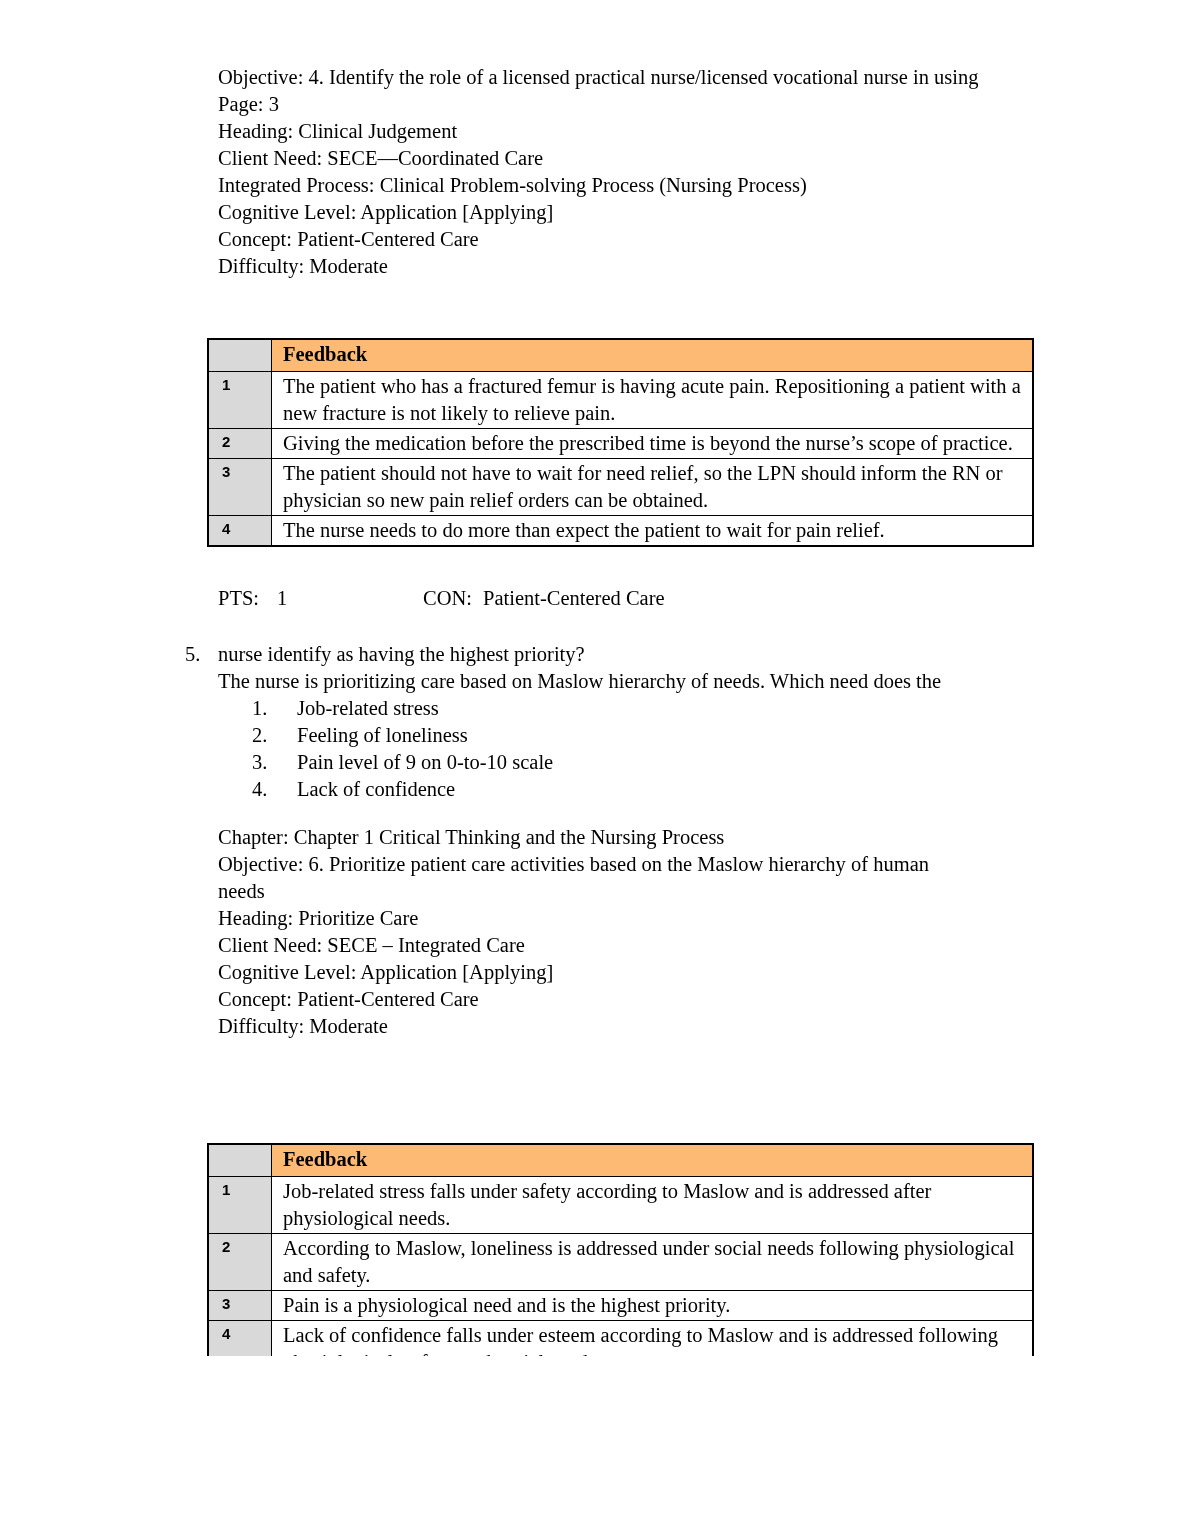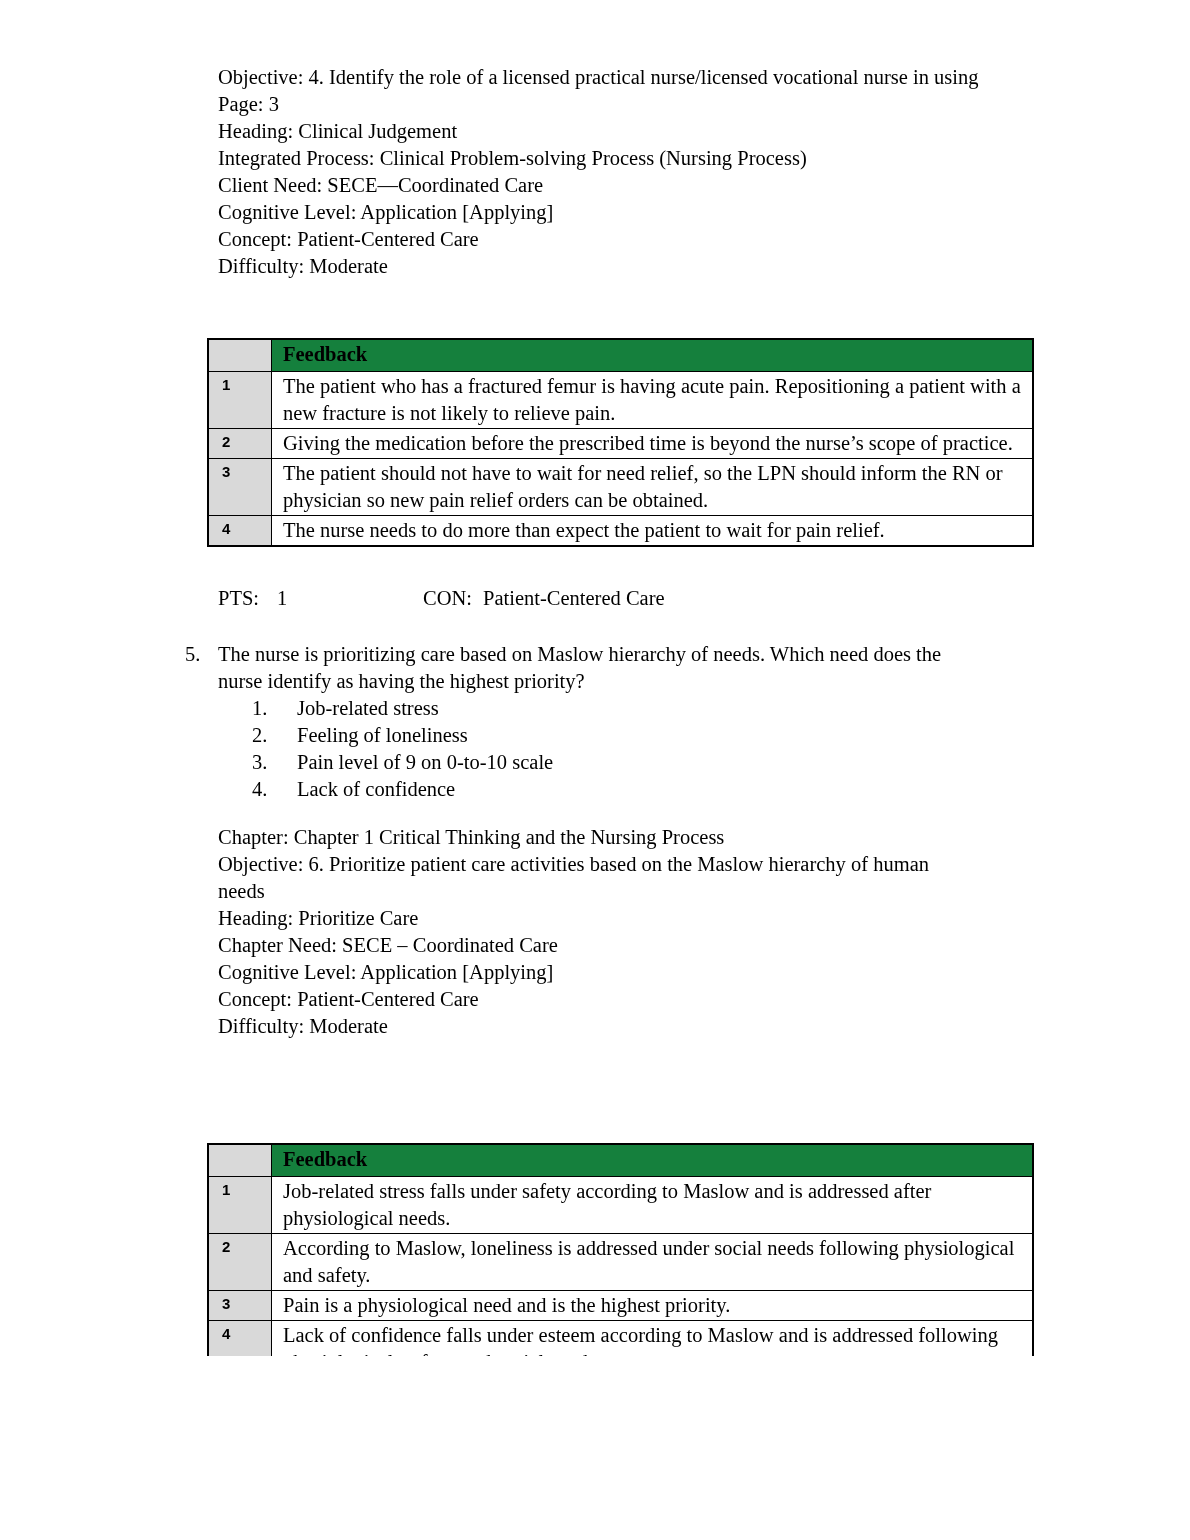--- a/index.html
+++ b/index.html
@@ -53,36 +53,36 @@
     font-weight:bold;
     font-size:15px;
     line-height:20px;
     padding:3px 0 1px 13px;
   }
   .head-row .num-cell{height:27px;}
   .fb-cell{
     padding:1px 10px 1px 11px;
   }
   .fb-head{
-    background:#15803d;
+    background:#fdba74;
     font-weight:bold;
     padding:1px 10px 1px 11px;
   }
 </style>
 </head>
 <body>
 
 <div class="page">
 
   <div class="abs meta-block" style="left:218px;top:64px;">
     <div class="meta-line">Objective: 4. Identify the role of a licensed practical nurse/licensed vocational nurse in using</div>
     <div class="meta-line">Page: 3</div>
     <div class="meta-line">Heading: Clinical Judgement</div>
+    <div class="meta-line">Client Need: SECE—Coordinated Care</div>
     <div class="meta-line">Integrated Process: Clinical Problem-solving Process (Nursing Process)</div>
-    <div class="meta-line">Client Need: SECE—Coordinated Care</div>
     <div class="meta-line">Cognitive Level: Application [Applying]</div>
     <div class="meta-line">Concept: Patient-Centered Care</div>
     <div class="meta-line">Difficulty: Moderate</div>
   </div>
 
   <table class="feedback abs" style="left:207px;top:338px;">
     <tbody>
         <tr class="head-row">
       <th class="num-cell"></th>
       <th class="fb-head">Feedback</th>
@@ -107,22 +107,22 @@
     </table>
 
   <div class="abs score-line" style="left:218px;top:585px;">
     <span class="pts-label">PTS:</span><span class="pts-value">1</span><span class="con-label">CON:</span><span>Patient-Centered Care</span>
   </div>
 
   <div class="abs" style="left:185px;top:641px;">
     <div class="q-row">
       <div class="q-num">5.</div>
       <div class="q-body">
+        <div class="meta-line">nurse identify as having the highest priority?</div>
         <div class="meta-line">The nurse is prioritizing care based on Maslow hierarchy of needs. Which need does the</div>
-        <div class="meta-line">nurse identify as having the highest priority?</div>
         <div class="option">
           <span class="opt-num">1.</span>
             <span>Job-related stress</span>
         </div>
         <div class="option">
           <span class="opt-num">2.</span>
             <span>Feeling of loneliness</span>
         </div>
         <div class="option">
           <span class="opt-num">3.</span>
@@ -134,21 +134,21 @@
         </div>
       </div>
     </div>
   </div>
 
   <div class="abs meta-block" style="left:218px;top:824px;">
     <div class="meta-line">Chapter: Chapter 1 Critical Thinking and the Nursing Process</div>
     <div class="meta-line">Objective: 6. Prioritize patient care activities based on the Maslow hierarchy of human</div>
     <div class="meta-line">needs</div>
     <div class="meta-line">Heading: Prioritize Care</div>
-    <div class="meta-line">Chapter Need: SECE – Coordinated Care</div>
+    <div class="meta-line">Client Need: SECE – Integrated Care</div>
     <div class="meta-line">Cognitive Level: Application [Applying]</div>
     <div class="meta-line">Concept: Patient-Centered Care</div>
     <div class="meta-line">Difficulty: Moderate</div>
   </div>
 
   <table class="feedback abs" style="left:207px;top:1143px;">
     <tbody>
         <tr class="head-row">
       <th class="num-cell"></th>
       <th class="fb-head">Feedback</th>

